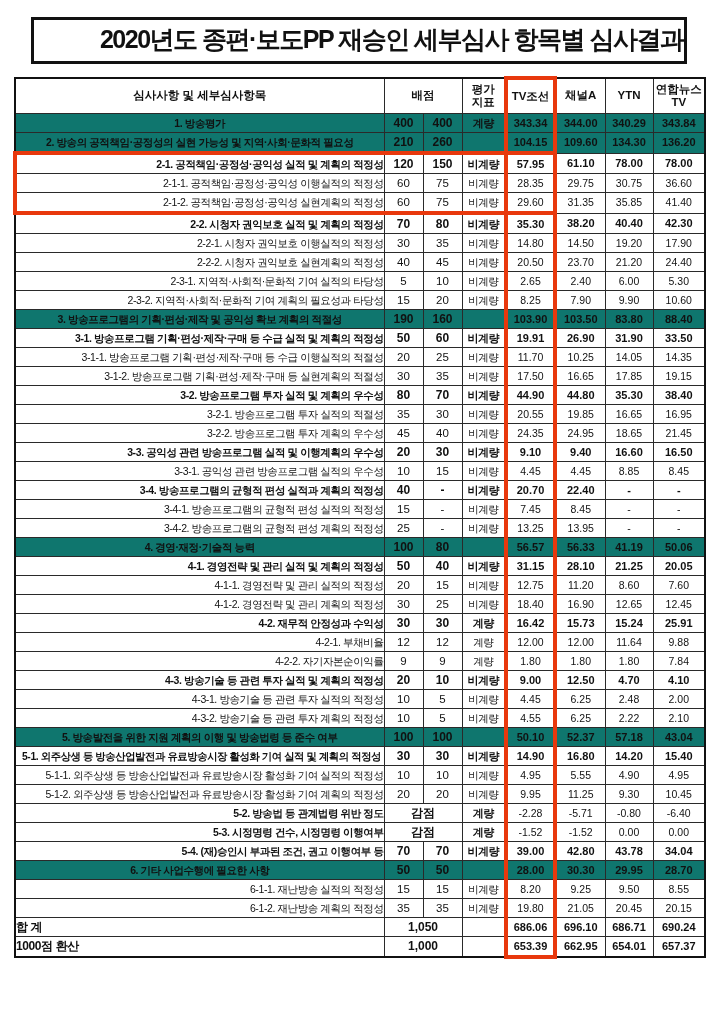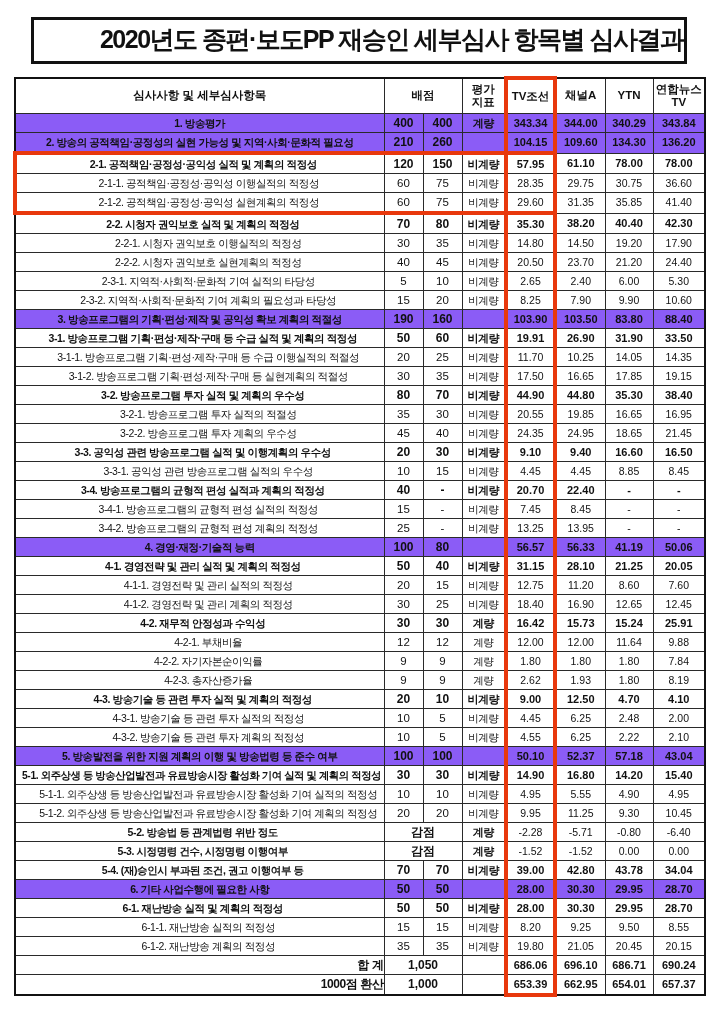--- a/index.html
+++ b/index.html
@@ -17,28 +17,28 @@
     border-collapse:collapse;table-layout:fixed;width:690px;margin-left:13px;
     border:2px solid #111;
   }
   th,td{border:1px solid #2a2a2a;overflow:hidden;padding:0;}
   thead th{
     font-size:11.5px;font-weight:bold;height:33px;line-height:1.15;
     white-space:pre-line;text-align:center;
   }
   tbody tr{height:18px;}
   tbody td{height:18px;line-height:17px;vertical-align:middle;}
-  .lbl{text-align:center;padding-left:6px;font-size:10.5px;letter-spacing:-0.4px;white-space:nowrap;}
+  .lbl{text-align:right;padding-left:6px;font-size:10.5px;letter-spacing:-0.4px;white-space:nowrap;}
   .fit{display:inline-block;transform-origin:left center;white-space:nowrap;}
-  tr.section td{background:#8b5cf6;}
+  tr.section td{background:#0f766e;}
   tr.section .lbl{text-align:center;padding-left:0;font-weight:bold;}
   tr.section .lbl .fit{transform-origin:center center;}
   tr.sub .lbl{font-weight:bold;}
   tr.subsub .lbl{padding-left:17px;}
-  tr.total .lbl{text-align:right;padding-left:0;font-weight:bold;font-size:12px;}
+  tr.total .lbl{text-align:left;padding-left:0;font-weight:bold;font-size:12px;}
   tr.total .lbl .fit{transform-origin:center center;}
   .num{text-align:center;font-size:11.5px;}
   tr.section .num,tr.sub .num,tr.total .num{font-weight:bold;font-size:12px;}
   .ind{text-align:center;font-size:10.5px;letter-spacing:-0.5px;}
   tr.section .ind,tr.sub .ind{font-weight:bold;font-size:11px;}
   .val{text-align:center;font-size:10.5px;}
   tr.section .val,tr.sub .val,tr.total .val{font-weight:bold;font-size:11px;}
   tr.vreg .val{font-weight:normal;font-size:10.5px;}
   .diag{
     background-image:linear-gradient(to bottom right,
@@ -365,30 +365,20 @@
       <tr class="subsub">
         <td class="lbl"><span class="fit">4-2-2. 자기자본순이익률</span></td>
         <td class="num">9</td>
         <td class="num">9</td>
         <td class="ind">계량</td>
         <td class="val hlc">1.80</td>
         <td class="val">1.80</td>
         <td class="val">1.80</td>
         <td class="val">7.84</td>
       </tr>
-      <tr class="subsub">
-        <td class="lbl"><span class="fit">4-2-3. 총자산증가율</span></td>
-        <td class="num">9</td>
-        <td class="num">9</td>
-        <td class="ind">계량</td>
-        <td class="val hlc">2.62</td>
-        <td class="val">1.93</td>
-        <td class="val">1.80</td>
-        <td class="val">8.19</td>
-      </tr>
       <tr class="sub">
         <td class="lbl"><span class="fit">4-3. 방송기술 등 관련 투자 실적 및 계획의 적정성</span></td>
         <td class="num">20</td>
         <td class="num">10</td>
         <td class="ind">비계량</td>
         <td class="val hlc">9.00</td>
         <td class="val">12.50</td>
         <td class="val">4.70</td>
         <td class="val">4.10</td>
       </tr>
@@ -483,30 +473,20 @@
       <tr class="section">
         <td class="lbl"><span class="fit">6. 기타 사업수행에 필요한 사항</span></td>
         <td class="num">50</td>
         <td class="num">50</td>
         <td class="ind diag"></td>
         <td class="val hlc">28.00</td>
         <td class="val">30.30</td>
         <td class="val">29.95</td>
         <td class="val">28.70</td>
       </tr>
-      <tr class="sub">
-        <td class="lbl"><span class="fit">6-1. 재난방송 실적 및 계획의 적정성</span></td>
-        <td class="num">50</td>
-        <td class="num">50</td>
-        <td class="ind">비계량</td>
-        <td class="val hlc">28.00</td>
-        <td class="val">30.30</td>
-        <td class="val">29.95</td>
-        <td class="val">28.70</td>
-      </tr>
       <tr class="subsub">
         <td class="lbl"><span class="fit">6-1-1. 재난방송 실적의 적정성</span></td>
         <td class="num">15</td>
         <td class="num">15</td>
         <td class="ind">비계량</td>
         <td class="val hlc">8.20</td>
         <td class="val">9.25</td>
         <td class="val">9.50</td>
         <td class="val">8.55</td>
       </tr>

